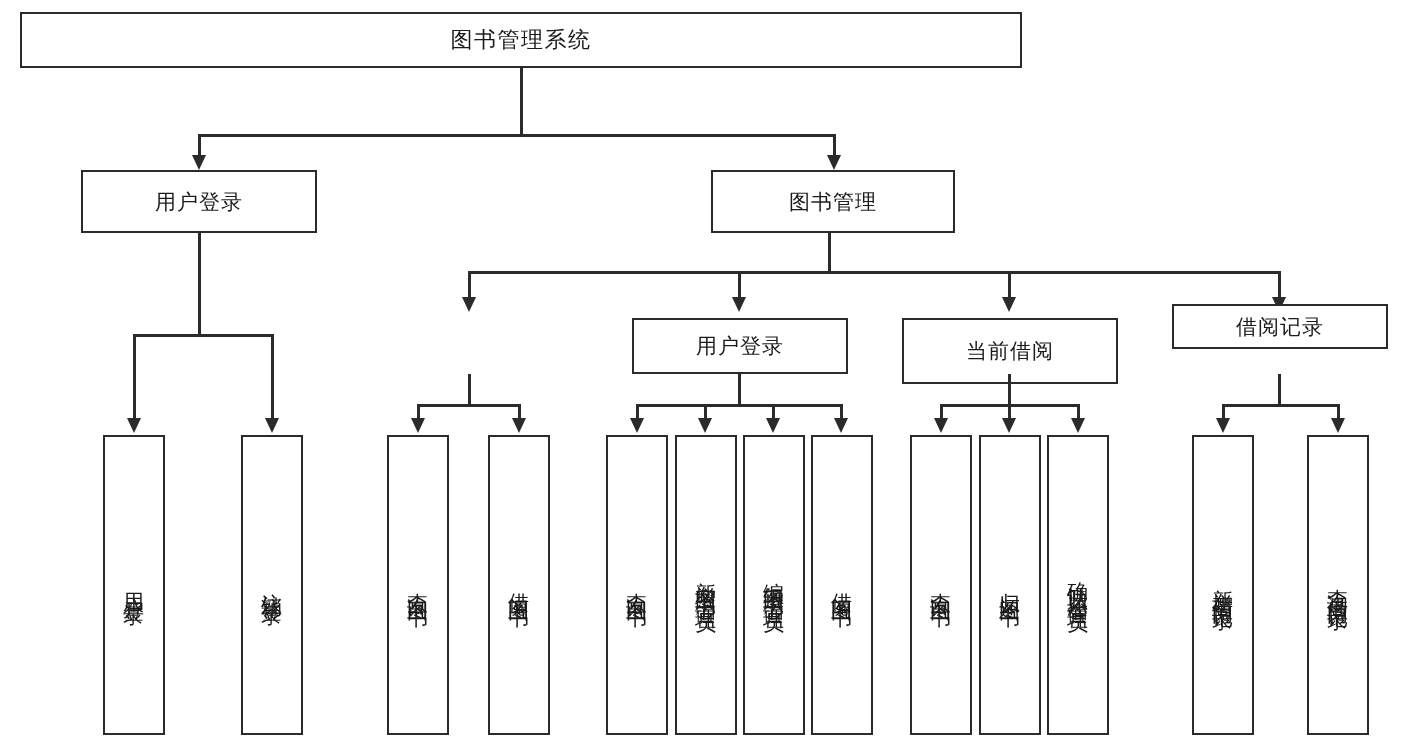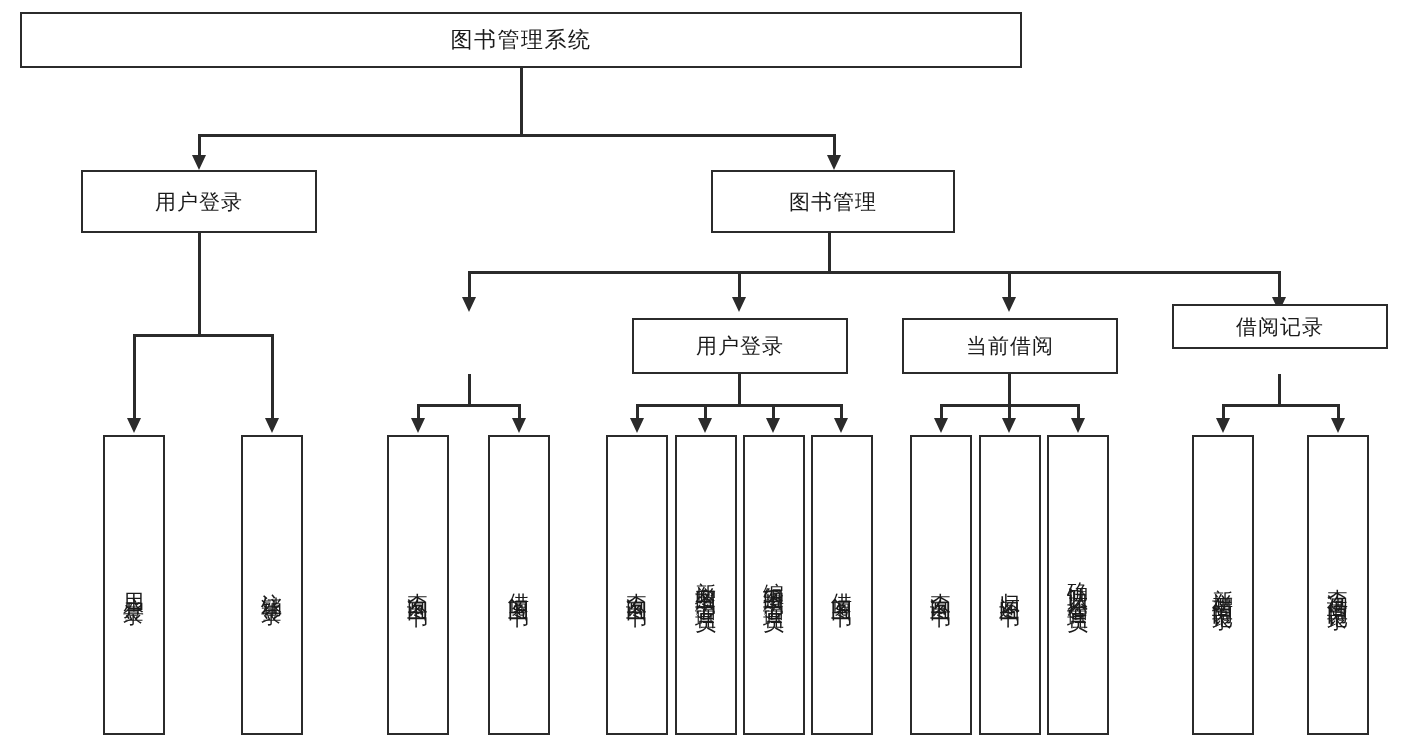--- a/index.html
+++ b/index.html
@@ -122,21 +122,21 @@
   <div class="vline" style="left:738px; top:271px; height:28px;"></div>
   <div class="arrow" style="left:732px; top:297px;"></div>
   <div class="vline" style="left:1008px; top:271px; height:28px;"></div>
   <div class="arrow" style="left:1002px; top:297px;"></div>
   <div class="vline" style="left:1278px; top:271px; height:28px;"></div>
   <div class="arrow" style="left:1272px; top:297px;"></div>
 
   <div class="node horiz" style="left:632px; top:318px; width:216px; height:56px;">
     <span class="label">用户登录</span>
   </div>
-  <div class="node horiz" style="left:902px; top:318px; width:216px; height:56px;">
+  <div class="node horiz" style="left:902px; top:318px; width:216px; height:66px;">
     <span class="label">当前借阅</span>
   </div>
   <div class="node horiz" style="left:1172px; top:304px; width:216px; height:45px;">
     <span class="label">借阅记录</span>
   </div>
 
   <div class="vline" style="left:468px; top:374px; height:32px;"></div>
   <div class="hline" style="left:417px; top:404px; width:103px;"></div>
   <div class="vline" style="left:417px; top:404px; height:16px;"></div>
   <div class="arrow" style="left:411px; top:418px;"></div>

